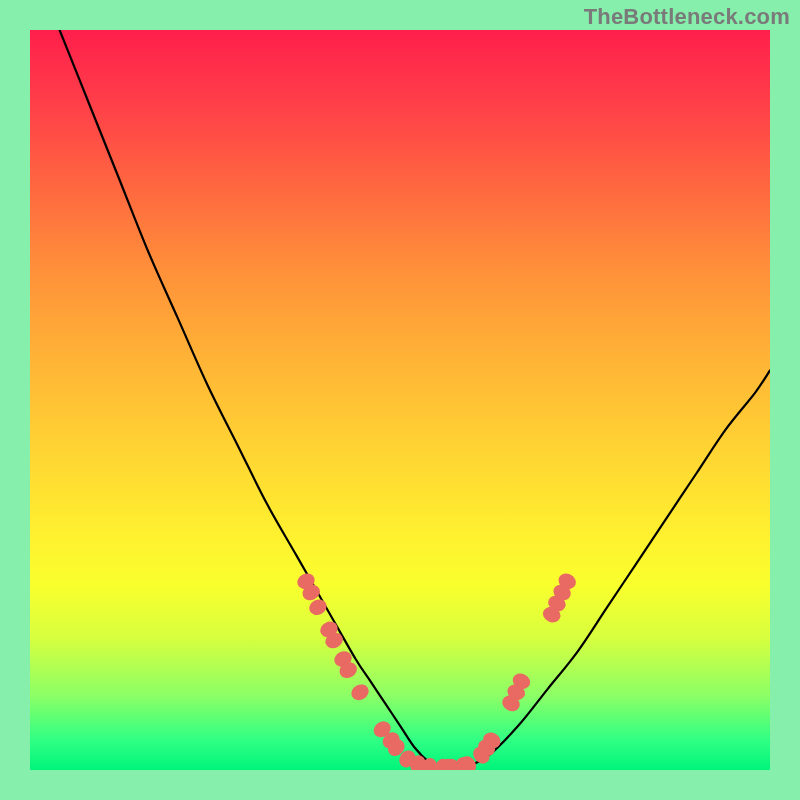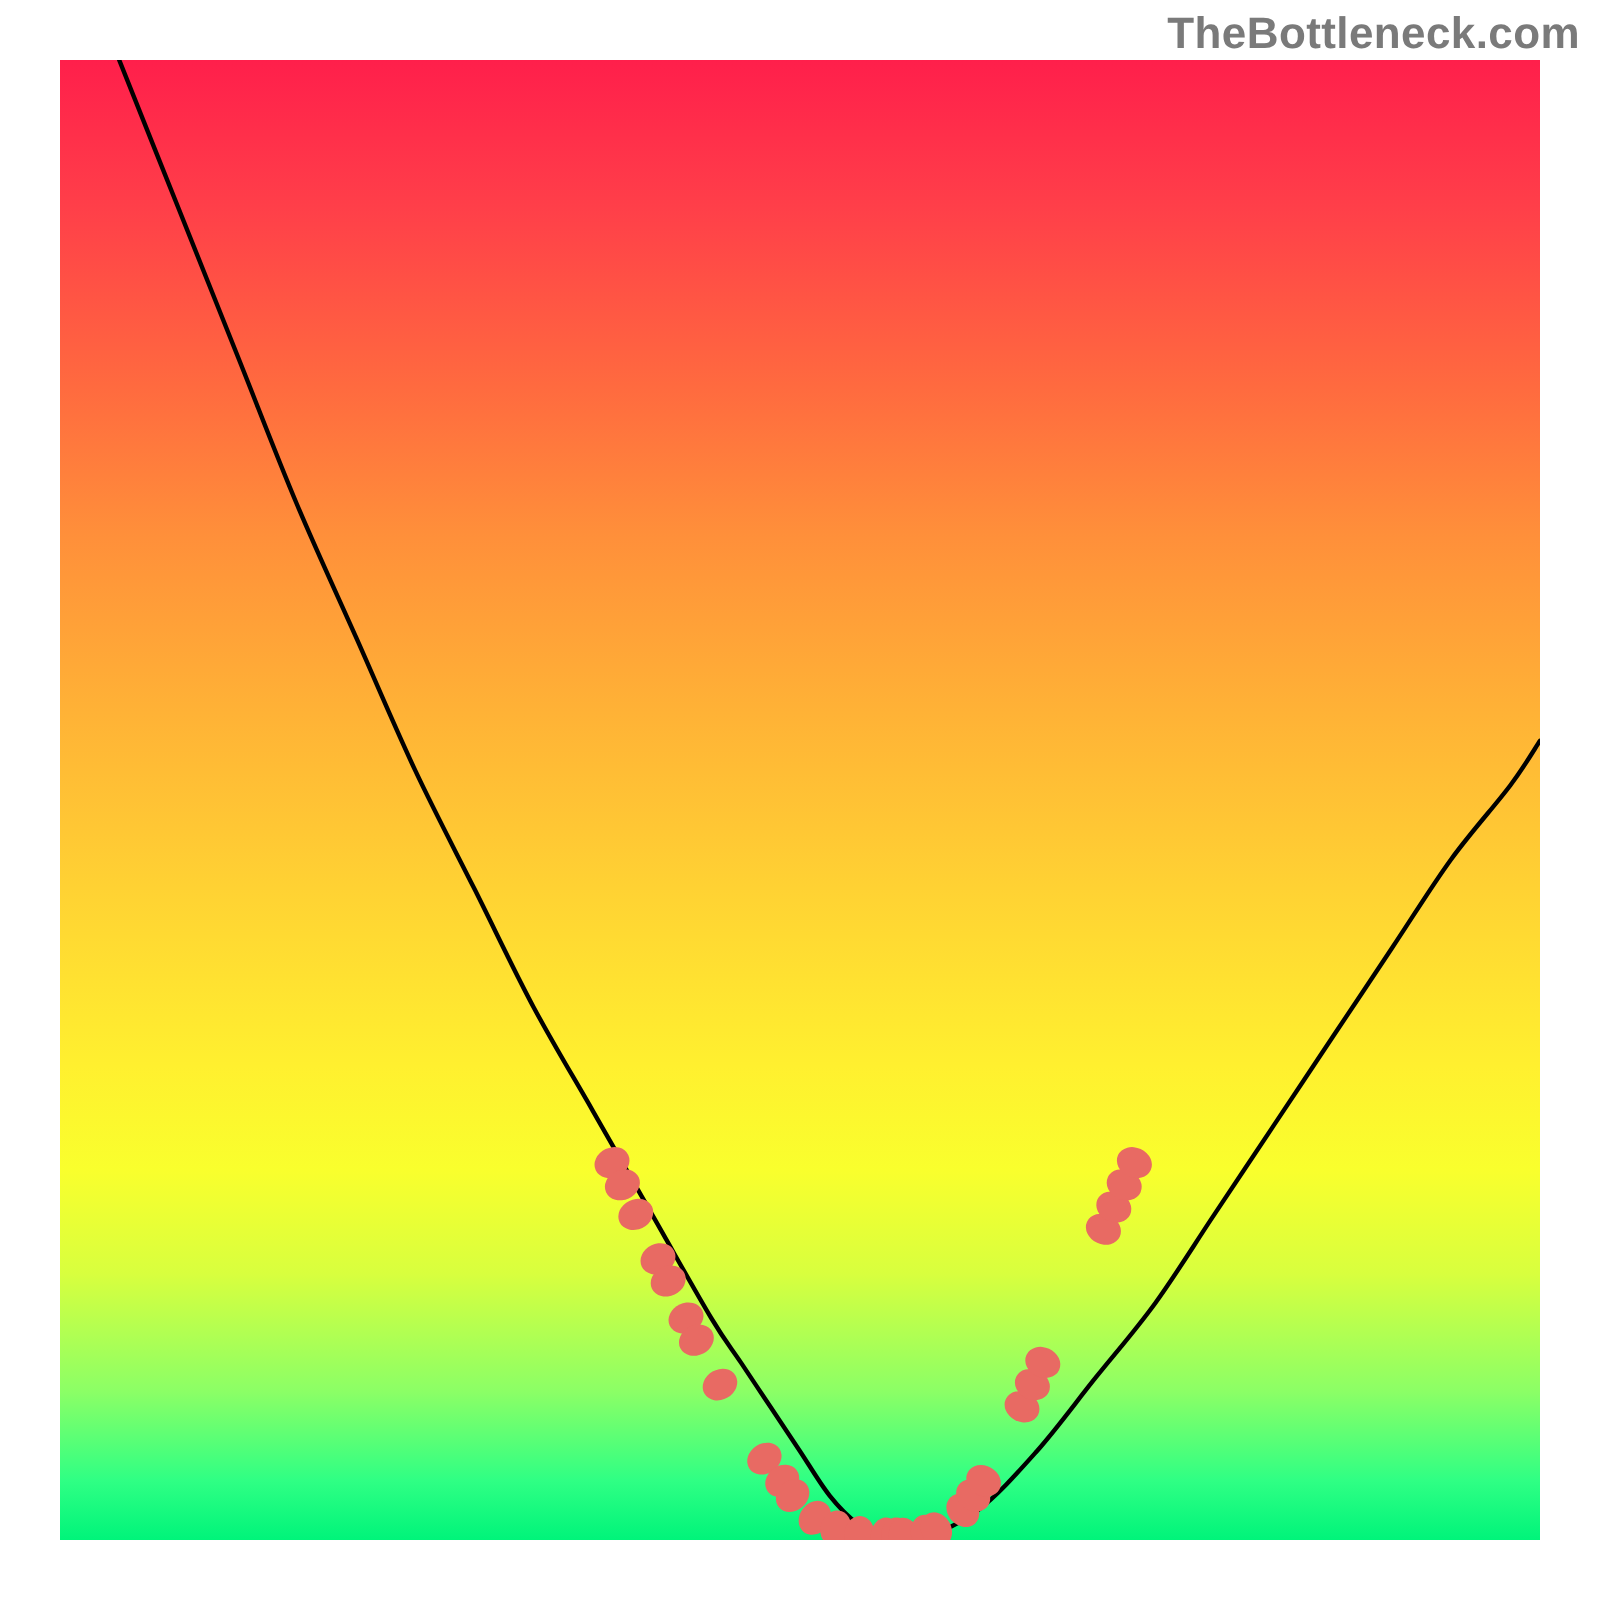--- a/index.html
+++ b/index.html
@@ -10,21 +10,21 @@
     background: #000;
     font-family: Arial, Helvetica, sans-serif;
     overflow: hidden;
   }
   .frame {
     position: absolute;
     left: 0;
     top: 0;
     width: 800px;
     height: 800px;
-    background: #ffffff;
+    background: #86efac;
   }
   .plot {
     position: absolute;
     left: 30px;
     top: 30px;
     width: 740px;
     height: 740px;
     background: linear-gradient(to bottom,
       #ff1f4b 0%,
       #ff3f49 10%,

